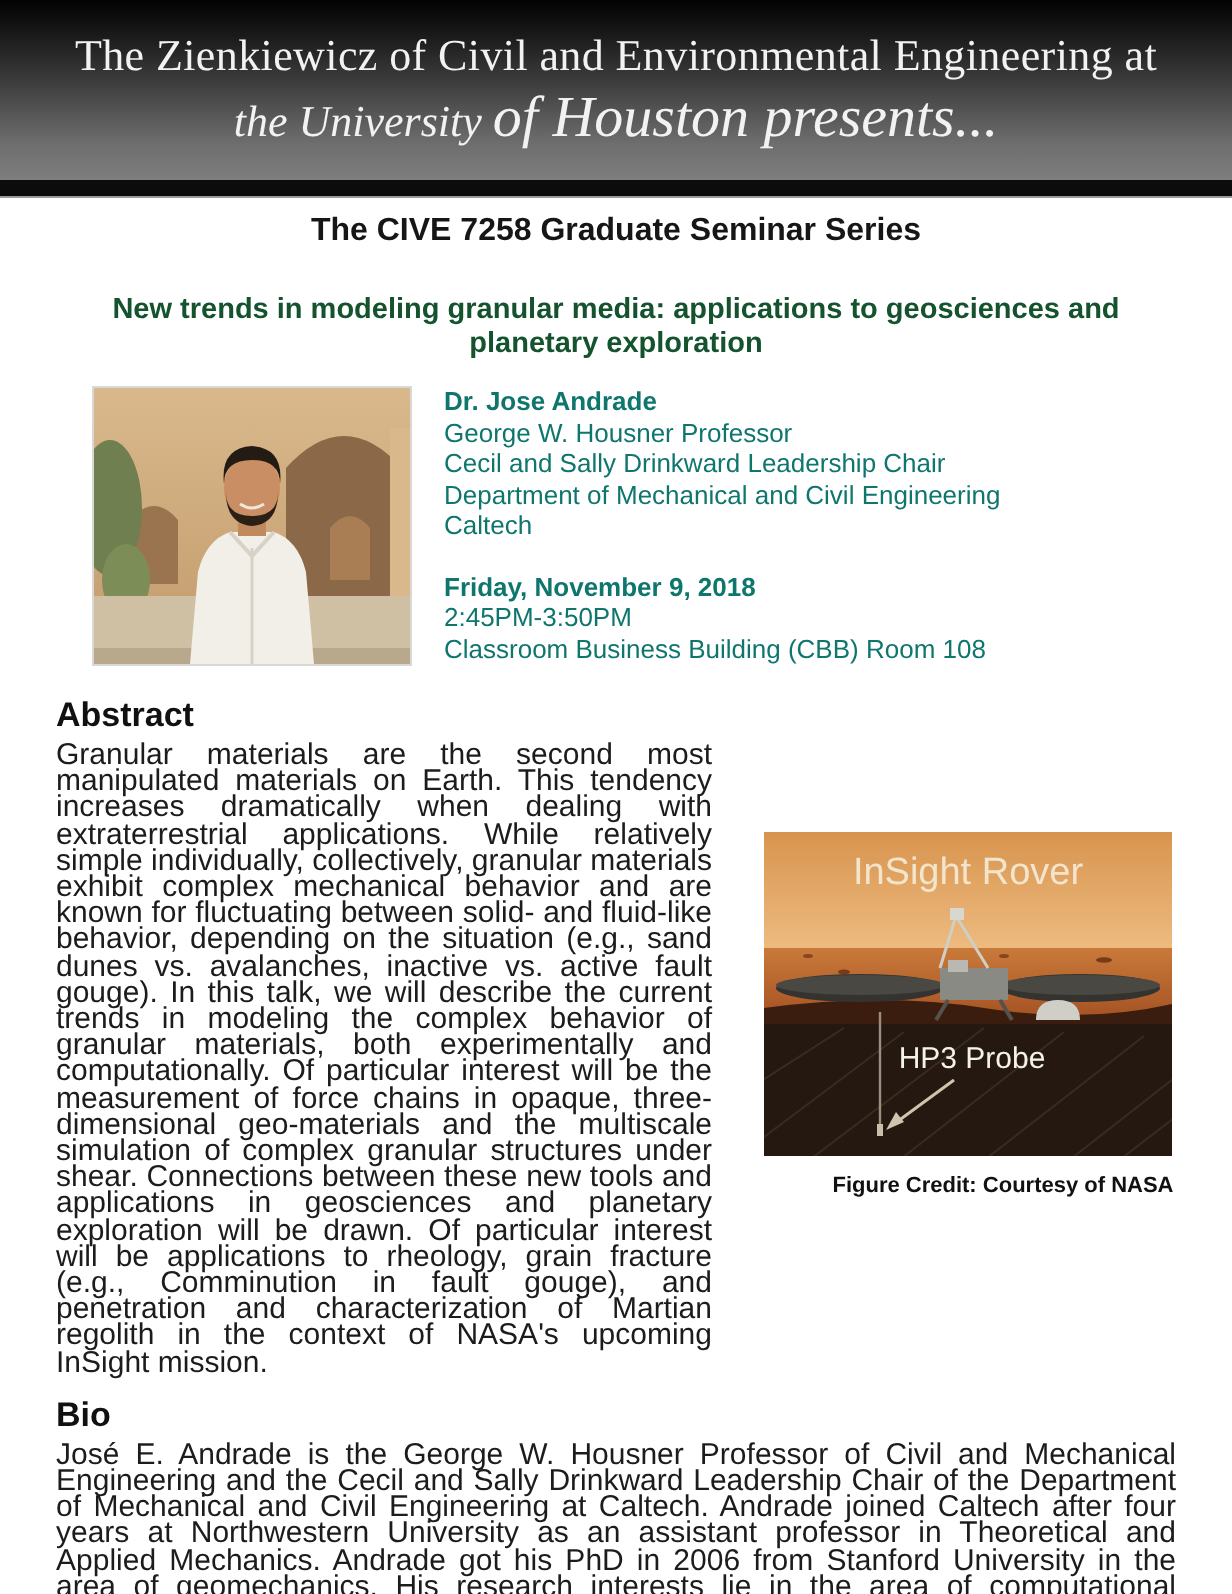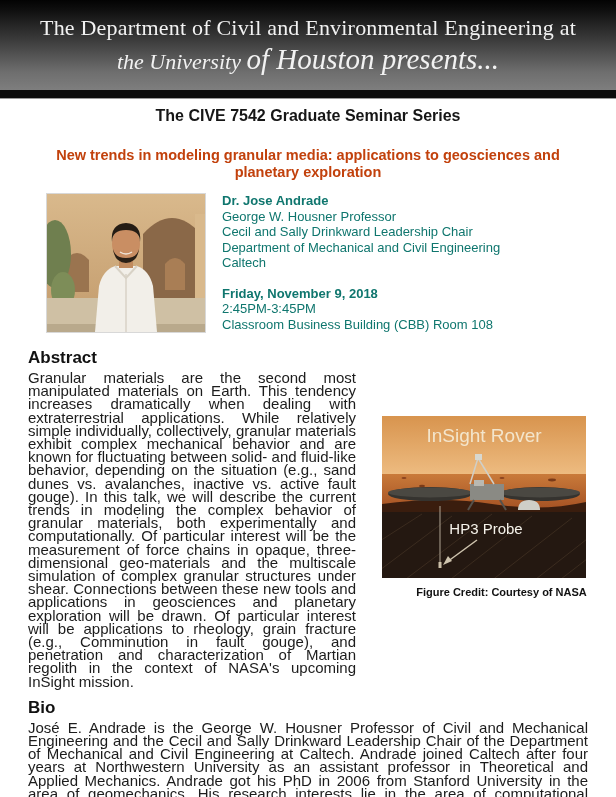--- a/index.html
+++ b/index.html
@@ -29,21 +29,21 @@
   .series-title{
     margin-top:9px;
     text-align:center;
     font-size:16px;font-weight:bold;color:#161616;
   }
   
   .talk-title{
     width:530px;margin:22px auto 0 auto;
     text-align:center;
     font-size:14.5px;font-weight:bold;line-height:17px;
-    color:#c2410c;
+    color:#14532d;
   }
   
   .speaker-row{display:flex;margin:12px 0 0 46px;}
   .photo-frame{
     width:158px;height:138px;border:1px solid #d8d8d8;flex:0 0 auto;
     overflow:hidden;
   }
   .speaker-info{margin-left:16px;font-size:13px;line-height:15.5px;color:#0f766e;}
   .speaker-info .bold{font-weight:bold;}
   .speaker-gap{height:15px;}
@@ -63,25 +63,25 @@
     font-size:11px;font-weight:bold;color:#111;
   }
   .bio-section{margin-top:10px;}
 </style>
 </head>
 <body>
 
 <div class="page">
 
   <div class="banner">
-    <div class="banner-line1">The Department of Civil and Environmental Engineering at</div>
+    <div class="banner-line1">The Zienkiewicz of Civil and Environmental Engineering at</div>
     <div class="banner-line2"><span class="sm">the University </span><span class="lg">of Houston presents...</span></div>
   </div>
 
-  <div class="series-title">The CIVE 7542 Graduate Seminar Series</div>
+  <div class="series-title">The CIVE 7258 Graduate Seminar Series</div>
 
   <div class="talk-title">New trends in modeling granular media: applications to geosciences and planetary exploration</div>
 
   <div class="speaker-row">
     <div class="photo-frame">
       <svg width="158" height="138" viewBox="0 0 158 138">
         <defs>
           <linearGradient id="wallg" x1="0" y1="0" x2="0" y2="1">
             <stop offset="0" stop-color="#d9b98c"></stop>
               <stop offset="1" stop-color="#c29a6b"></stop>
@@ -115,21 +115,21 @@
       </svg>
     </div>
     <div class="speaker-info">
       <div class="bold">Dr. Jose Andrade</div>
       <div>George W. Housner Professor</div>
       <div>Cecil and Sally Drinkward Leadership Chair</div>
       <div>Department of Mechanical and Civil Engineering</div>
       <div>Caltech</div>
       <div class="speaker-gap"></div>
       <div class="bold">Friday, November 9, 2018</div>
-      <div>2:45PM-3:45PM</div>
+      <div>2:45PM-3:50PM</div>
       <div>Classroom Business Building (CBB) Room 108</div>
     </div>
   </div>
 
   <div class="content">
 
     <div class="abstract-section">
       <div class="abstract-col">
         <div class="section-heading">Abstract</div>
         <div class="body-text">Granular materials are the second most manipulated materials on Earth. This tendency increases dramatically when dealing with extraterrestrial applications. While relatively simple individually, collectively, granular materials exhibit complex mechanical behavior and are known for fluctuating between solid- and fluid-like behavior, depending on the situation (e.g., sand dunes vs. avalanches, inactive vs. active fault gouge). In this talk, we will describe the current trends in modeling the complex behavior of granular materials, both experimentally and computationally. Of particular interest will be the measurement of force chains in opaque, three-dimensional geo-materials and the multiscale simulation of complex granular structures under shear. Connections between these new tools and applications in geosciences and planetary exploration will be drawn. Of particular interest will be applications to rheology, grain fracture (e.g., Comminution in fault gouge), and penetration and characterization of Martian regolith in the context of NASA's upcoming InSight mission.</div>

